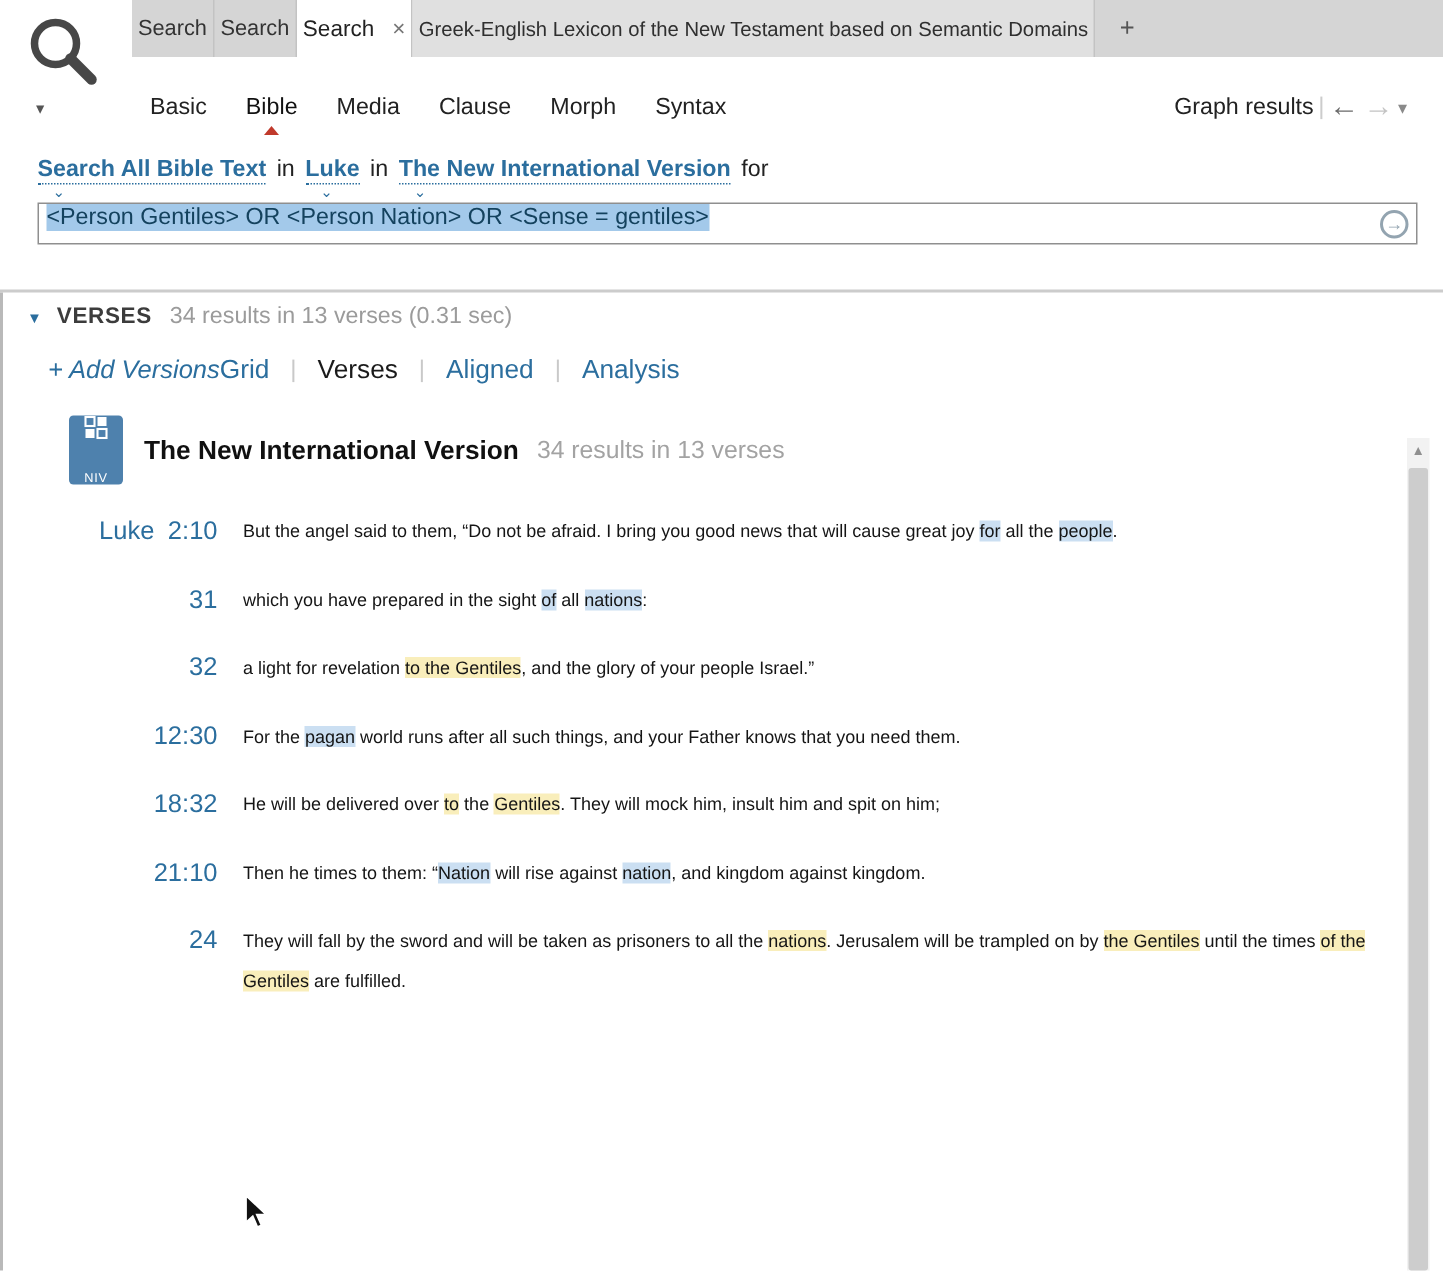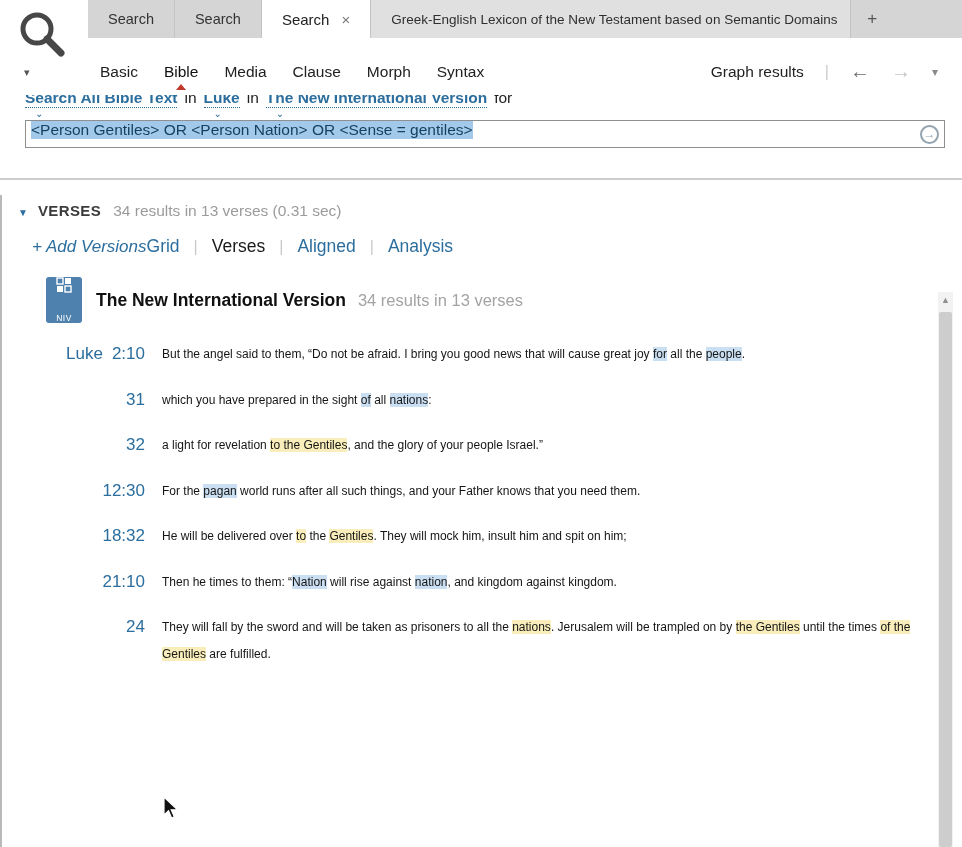--- a/index.html
+++ b/index.html
@@ -10,47 +10,47 @@
   }
   *{box-sizing:border-box;}
   html,body{margin:0;padding:0;}
   body{
     width:962px;height:847px;overflow:hidden;position:relative;
     font-family:"Liberation Sans",sans-serif;background:#fff;color:#151515;
   }
 
   
   .tabbar{position:absolute;top:0;left:0;right:0;height:38px;background:#d5d5d5;display:flex;padding-left:88px;z-index:2;}
-  .tab{display:flex;align-items:center;padding:0 20px;font-size:14.5px;color:#333;border-right:1px solid #c3c3c3;white-space:nowrap;}
+  .tab{display:flex;align-items:center;padding:0 4px;font-size:14.5px;color:#333;border-right:1px solid #c3c3c3;white-space:nowrap;}
   .tab.active{background:#fff;font-size:15px;color:#222;border-right:1px solid #c3c3c3;}
   .tab.wide{background:#e0e0e0;font-size:13.5px;color:#2f2f2f;max-width:480px;overflow:hidden;text-overflow:ellipsis;}
   .tab.plus{border-right:none;color:#555;font-size:17px;padding:0 16px;background:transparent;}
   .tab-close{margin-left:12px;color:#777;font-size:15px;}
 
   
   .icon-zone{position:absolute;top:0;left:0;width:88px;height:85px;background:#fff;z-index:5;}
   .big-search{position:absolute;left:16px;top:8px;}
   .panel-caret{position:absolute;left:24px;top:66px;font-size:11px;color:#555;}
 
   
   .menubar{position:absolute;top:48px;left:0;right:0;height:47px;background:#fff;display:flex;align-items:center;padding-left:100px;z-index:3;}
   .menu-items{display:flex;gap:26px;align-items:center;}
   .menu-item{position:relative;font-size:15.5px;color:#222;}
   .menu-item.active{color:#111;}
   .red-marker{position:absolute;left:50%;transform:translateX(-50%);bottom:-9px;width:0;height:0;
     border-left:5px solid transparent;border-right:5px solid transparent;border-bottom:6px solid #c0392b;}
-  .menubar-right{margin-left:auto;margin-right:24px;display:flex;align-items:center;gap:21px;}
+  .menubar-right{margin-left:auto;margin-right:24px;display:flex;align-items:center;gap:3px;}
   .graph-results{font-size:15.5px;color:#222;}
   .mb-sep{color:#ccc;font-size:16px;}
   .nav-back{font-size:20px;font-weight:bold;color:#6b6b6b;}
   .nav-fwd{font-size:20px;font-weight:bold;color:#c4c4c4;}
   .nav-caret{font-size:12px;color:#8a8a8a;}
 
   
-  .scope-area{position:absolute;top:77px;left:0;right:0;height:103px;background:#fff;border-bottom:2px solid #cccccc;padding:12px 0 0 25px;z-index:1;}
+  .scope-area{position:absolute;top:92px;left:0;right:0;height:103px;background:#fff;border-bottom:2px solid #cccccc;padding:12px 0 0 25px;z-index:1;}
   .scope-line{font-size:15.5px;color:#222;}
   .scope-line > span{margin-right:7px;}
   .scope-link{position:relative;color:var(--accent);font-weight:bold;border-bottom:1px dotted var(--accent);padding-bottom:1px;}
   .scope-caret{position:absolute;left:10px;bottom:-12px;font-size:10px;color:var(--accent);border:none;font-weight:normal;}
   .search-box{position:relative;margin-top:13px;width:920px;height:28px;border:1px solid #8f8f8f;background:#fff;display:flex;align-items:flex-start;padding:0 32px 0 5px;}
   .sel-text{background:var(--sel);color:#14425e;font-size:15.5px;white-space:pre;}
   .submit-btn{position:absolute;right:5px;top:4px;width:19px;height:19px;border:2px solid #93a4b0;border-radius:50%;color:#93a4b0;font-size:12px;line-height:15px;text-align:center;font-weight:bold;}
 
   
   .results{position:absolute;top:190px;left:0;right:0;bottom:0;background:#fff;padding-top:12px;overflow:hidden;}

